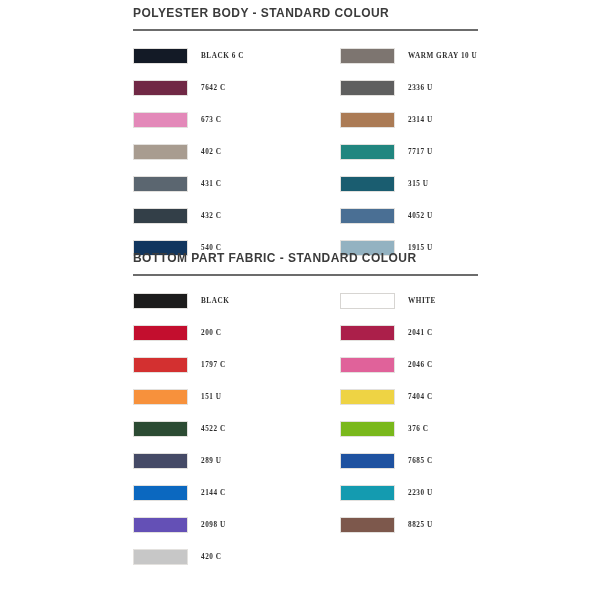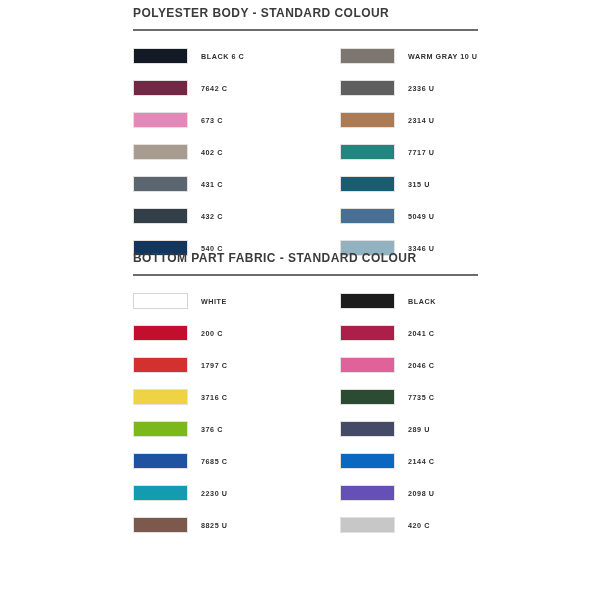--- a/index.html
+++ b/index.html
@@ -41,20 +41,21 @@
     height: 2px;
     background: #6c6c6c;
     width: 345px;
     margin-bottom: 0;
   }
 
   .swatch-grid {
     display: grid;
     grid-template-columns: 207px 207px;
     margin-top: 9px;
+    font-family: Liberation Serif, serif;
   }
   .swatch-row {
     display: flex;
     align-items: center;
     height: 32px;
   }
   .swatch-chip {
     width: 55px;
     height: 16px;
     box-sizing: border-box;
@@ -128,75 +129,79 @@
         <div class="swatch-chip" style="background:#1a5d70"></div>
         <div class="swatch-label">315 U</div>
       </div>
 
       <div class="swatch-row">
         <div class="swatch-chip" style="background:#333f48"></div>
         <div class="swatch-label">432 C</div>
       </div>
       <div class="swatch-row">
         <div class="swatch-chip" style="background:#4a6f94"></div>
-        <div class="swatch-label">5049 U</div>
+        <div class="swatch-label">4052 U</div>
       </div>
 
       <div class="swatch-row">
         <div class="swatch-chip" style="background:#12365e"></div>
         <div class="swatch-label">540 C</div>
       </div>
       <div class="swatch-row">
         <div class="swatch-chip" style="background:#93b2c1"></div>
-        <div class="swatch-label">3346 U</div>
+        <div class="swatch-label">1915 U</div>
       </div>
 
     </div>
   </div>
 
   <div class="section section-bottom">
     <div class="section-title">BOTTOM PART FABRIC - STANDARD COLOUR</div>
     <div class="section-rule"></div>
     <div class="swatch-grid">
 
       <div class="swatch-row">
+        <div class="swatch-chip" style="background:#1c1c1c"></div>
+        <div class="swatch-label">BLACK</div>
+      </div>
+      <div class="swatch-row">
         <div class="swatch-chip white-chip" style="background:#ffffff"></div>
         <div class="swatch-label">WHITE</div>
       </div>
-      <div class="swatch-row">
-        <div class="swatch-chip" style="background:#1c1c1c"></div>
-        <div class="swatch-label">BLACK</div>
-      </div>
 
       <div class="swatch-row">
         <div class="swatch-chip" style="background:#c30e2e"></div>
         <div class="swatch-label">200 C</div>
       </div>
       <div class="swatch-row">
         <div class="swatch-chip" style="background:#ab1f4a"></div>
         <div class="swatch-label">2041 C</div>
       </div>
 
       <div class="swatch-row">
         <div class="swatch-chip" style="background:#d33030"></div>
         <div class="swatch-label">1797 C</div>
       </div>
       <div class="swatch-row">
         <div class="swatch-chip" style="background:#e0629a"></div>
         <div class="swatch-label">2046 C</div>
       </div>
 
       <div class="swatch-row">
+        <div class="swatch-chip" style="background:#f7913c"></div>
+        <div class="swatch-label">151 U</div>
+      </div>
+      <div class="swatch-row">
         <div class="swatch-chip" style="background:#eed344"></div>
-        <div class="swatch-label">3716 C</div>
+        <div class="swatch-label">7404 C</div>
       </div>
 
       <div class="swatch-row">
         <div class="swatch-chip" style="background:#2c4b33"></div>
-        <div class="swatch-label">7735 C</div>
+        <div class="swatch-label">4522 C</div>
       </div>
       <div class="swatch-row">
         <div class="swatch-chip" style="background:#7ab81c"></div>
         <div class="swatch-label">376 C</div>
       </div>
 
       <div class="swatch-row">
         <div class="swatch-chip" style="background:#454a66"></div>
         <div class="swatch-label">289 U</div>
       </div>

